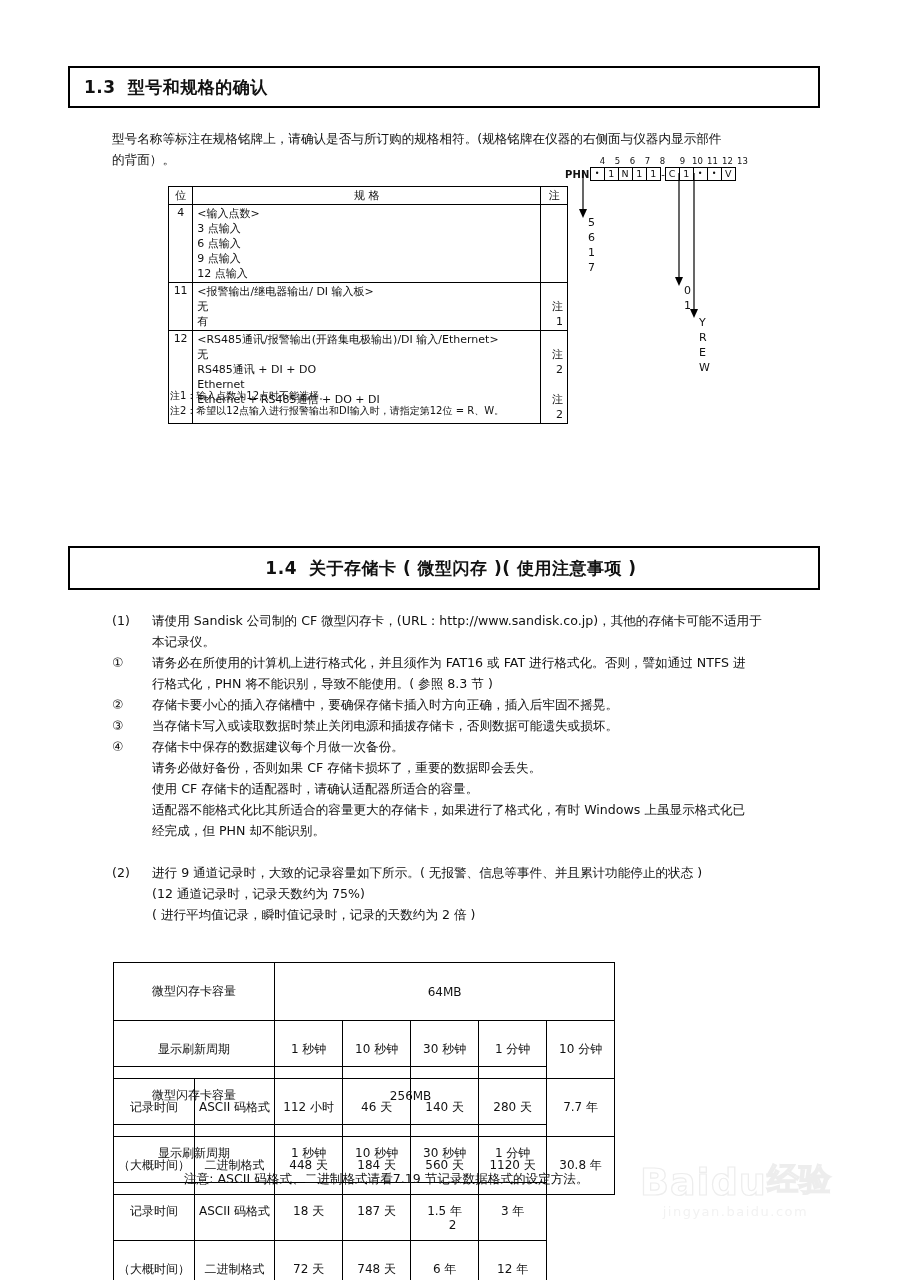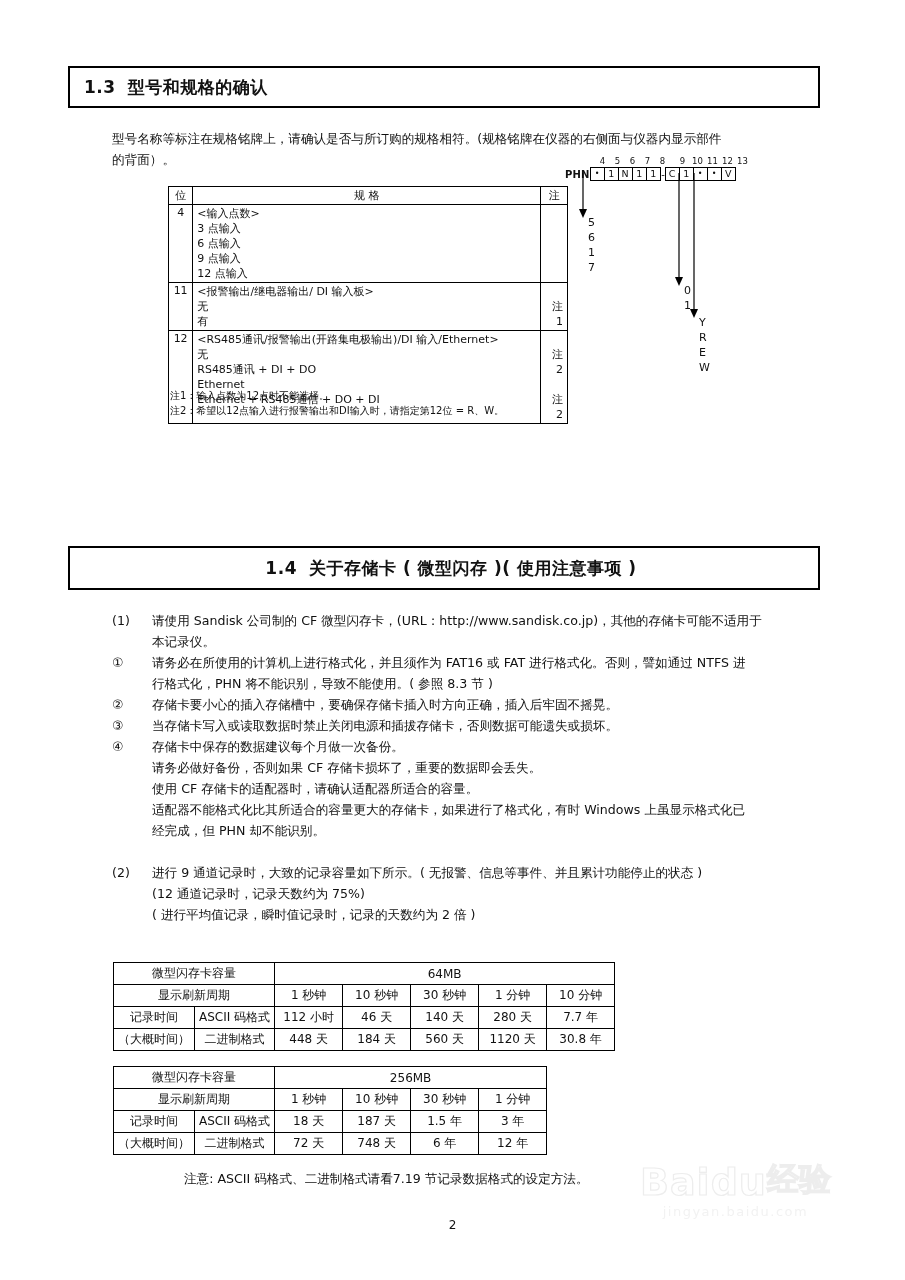--- a/index.html
+++ b/index.html
@@ -88,21 +88,21 @@
 
   
   .data-table {
     position: absolute;
     border-collapse: collapse;
     font-size: 12px;
   }
   .data-table td {
     border: 1px solid #000;
     text-align: center;
-    padding: 2px 4px;
+    padding: 20px 4px;
     height: 20px;
     white-space: nowrap;
   }
   .data-table td.lbl-wide { width: 150px; }
   .data-table td.lbl-a { width: 75px; }
   .data-table td.lbl-b { width: 75px; }
   .data-table td.valcol { width: 68px; }
 
   
   .pageno {

